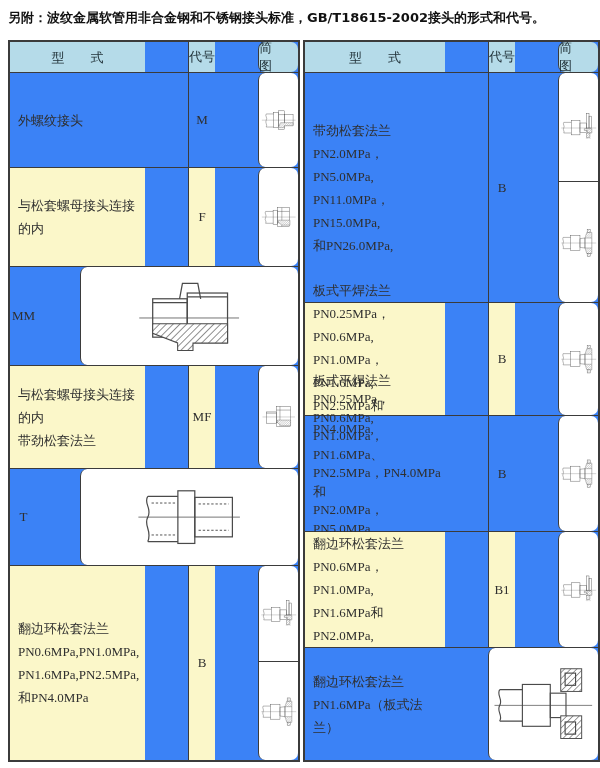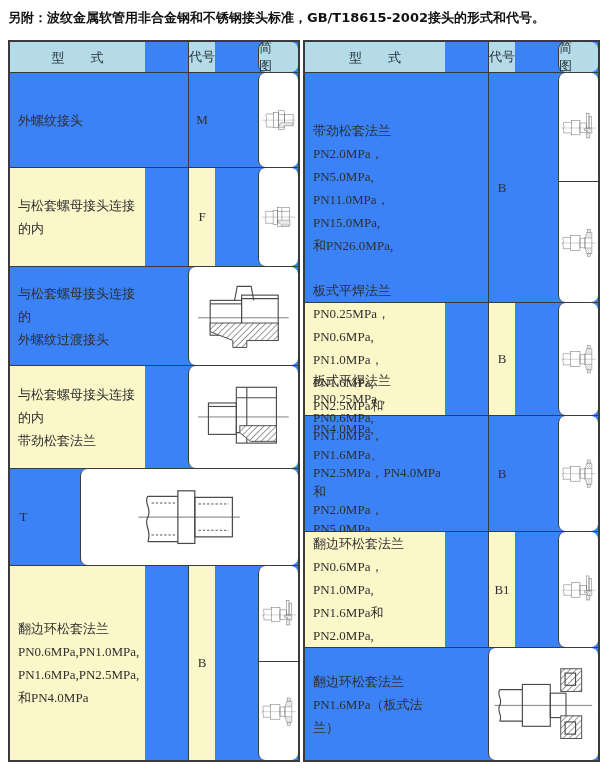--- a/index.html
+++ b/index.html
@@ -175,34 +175,34 @@
       <div class="cell diagc">
         <div class="sub">
             <svg class="diag" viewBox="0 0 120 96">
               <use href="#sym-f"></use>
             </svg>
           </div>
       </div>
     </div>
 
     <div class="row" style="height:98px">
-      <div class="cell typec">与松套螺母接头连接的
-外螺纹过渡接头</div>
+      <div class="cell codec">MM</div>
       <div class="cell diagc">
         <div class="sub">
             <svg class="diag" viewBox="0 0 120 96">
               <use href="#sym-mm"></use>
             </svg>
           </div>
       </div>
     </div>
 
     <div class="row" style="height:102px">
       <div class="cell typec hl">与松套螺母接头连接的内
 带劲松套法兰</div>
+      <div class="cell codec hl">MF</div>
       <div class="cell diagc">
         <div class="sub">
             <svg class="diag" viewBox="0 0 120 96">
               <use href="#sym-mf"></use>
             </svg>
           </div>
       </div>
     </div>
 
     <div class="row" style="height:96px">

